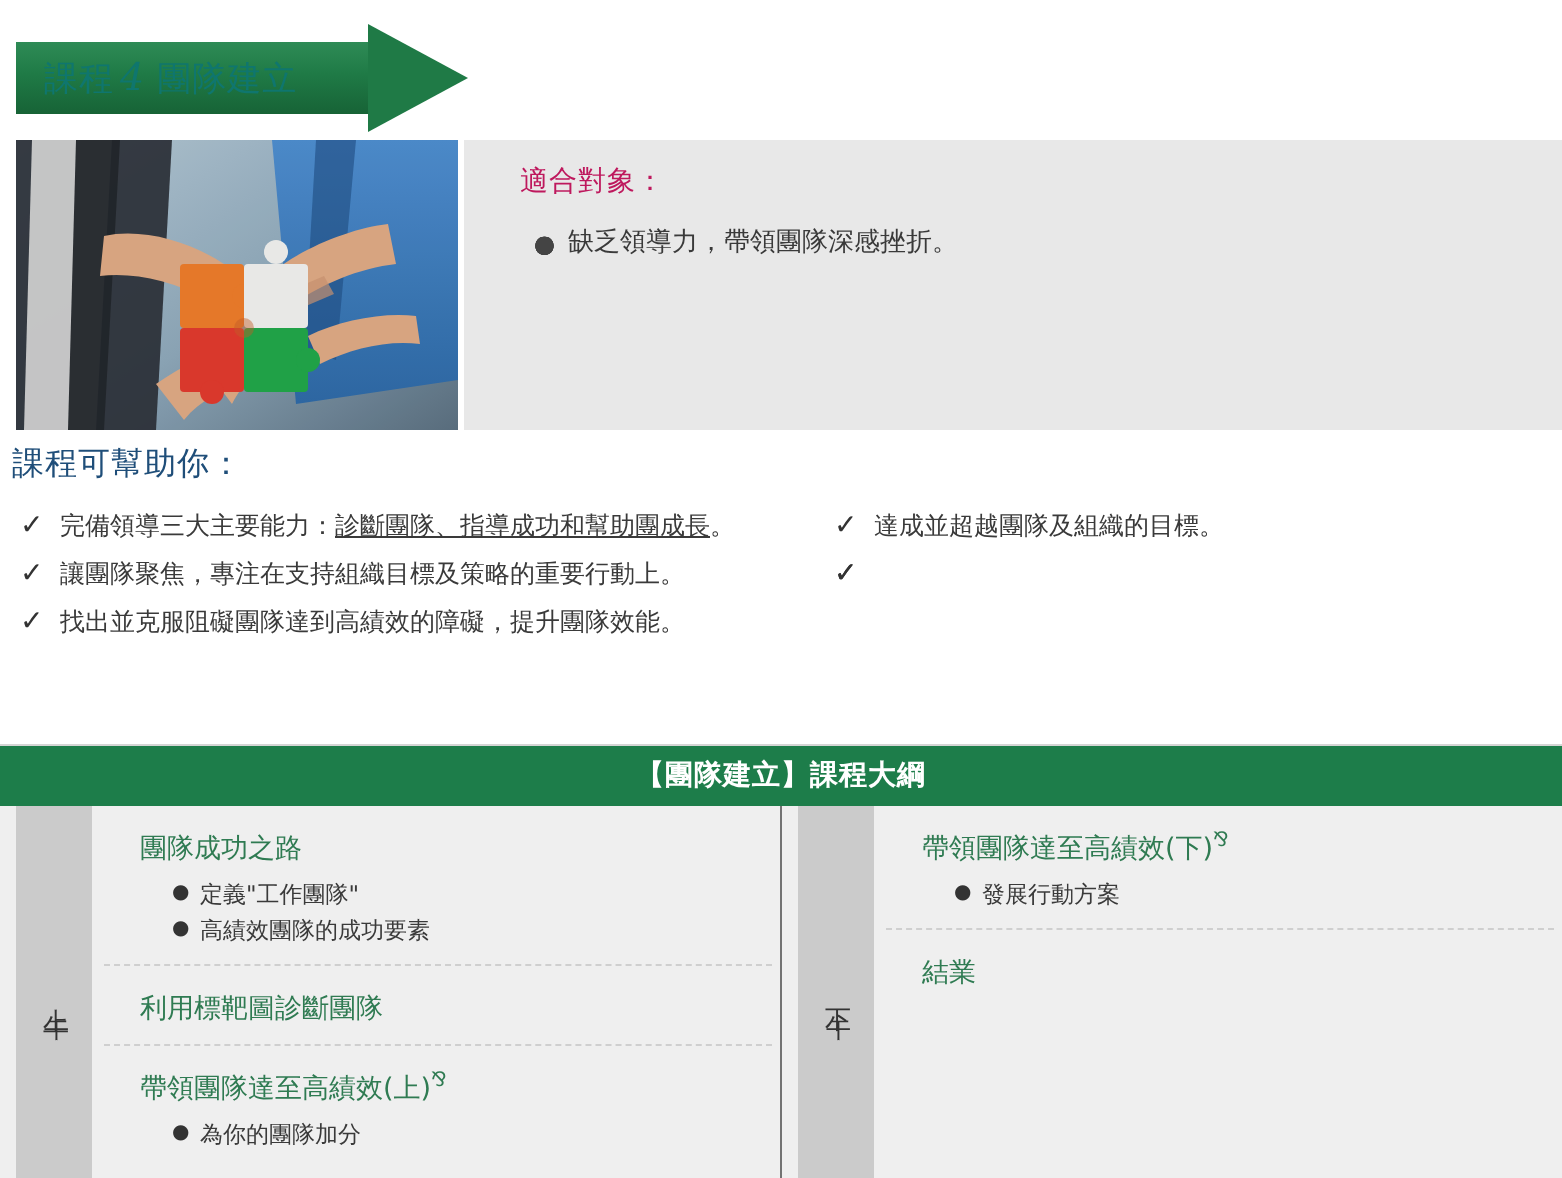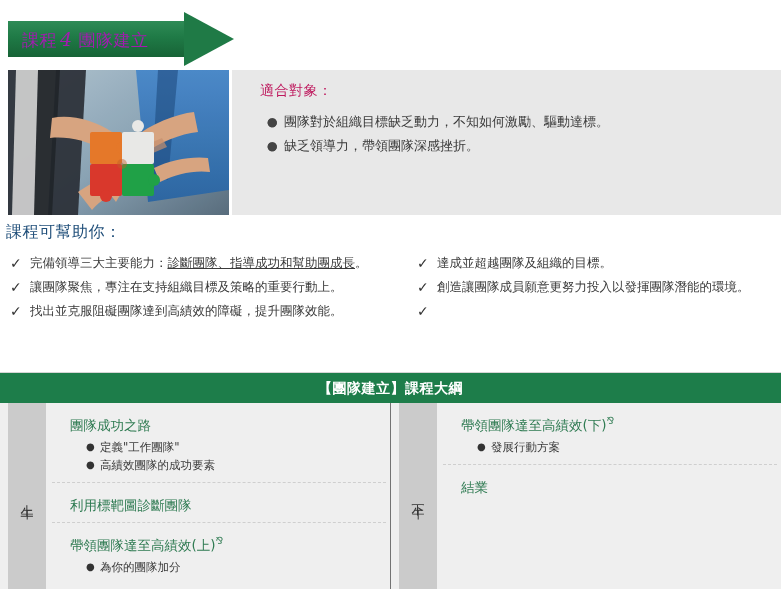--- a/index.html
+++ b/index.html
@@ -41,21 +41,21 @@
     border-top: 27px solid transparent;
     border-bottom: 27px solid transparent;
     border-left: 50px solid #1f7a46;
   }
   .arrow-text {
     position: absolute;
     left: 14px;
     top: 9px;
     height: 36px;
     line-height: 36px;
-    color: #a21caf;
+    color: #0f766e;
     font-size: 17px;
     letter-spacing: 0.5px;
     white-space: nowrap;
   }
   .arrow-num {
     font-style: italic;
     font-size: 19px;
     font-family: "DejaVu Serif", "Liberation Serif", serif;
     padding: 0 6px 0 3px;
   }
@@ -329,21 +329,21 @@
         <circle cx="114" cy="94" r="5" fill="#c9622a" opacity="0.45"></circle>
       </g>
       <rect x="0" y="0" width="221" height="145" fill="#000" opacity="0.04"></rect>
     </svg>
   </div>
 
   <div class="gray-panel">
     <div class="panel-title">適合對象：</div>
     <ul class="panel-list">
       <li><span class="bul">●</span></li>
-      <li><span class="bul">●</span><span>團隊對於組織目標缺乏動力，不知如何激勵、驅動達標。</span></li>
+      <li><span class="bul">●</span></li>
       <li><span class="bul">●</span></li>
       <li><span class="bul">●</span><span>缺乏領導力，帶領團隊深感挫折。</span></li>
     </ul>
   </div>
 </div>
 
 <div class="benefits-title">課程可幫助你：</div>
 
 <div class="benefits">
   <div class="col-left">
@@ -356,21 +356,21 @@
     <div class="check-item">
       <span class="ck">✓</span><span>找出並克服阻礙團隊達到高績效的障礙，提升團隊效能。</span>
     </div>
   </div>
 
   <div class="col-right">
     <div class="check-item">
       <span class="ck">✓</span><span>達成並超越團隊及組織的目標。</span>
     </div>
     <div class="check-item">
-      <span class="ck">✓</span><span>創造讓團隊成員願意更努力投入以發揮團隊潛能的環境。</span>
+      <span class="ck">✓</span>
     </div>
     <div class="check-item">
       <span class="ck">✓</span>
     </div>
   </div>
 </div>
 
 <div class="outline">
   <div class="outline-header">【團隊建立】課程大綱</div>
 

